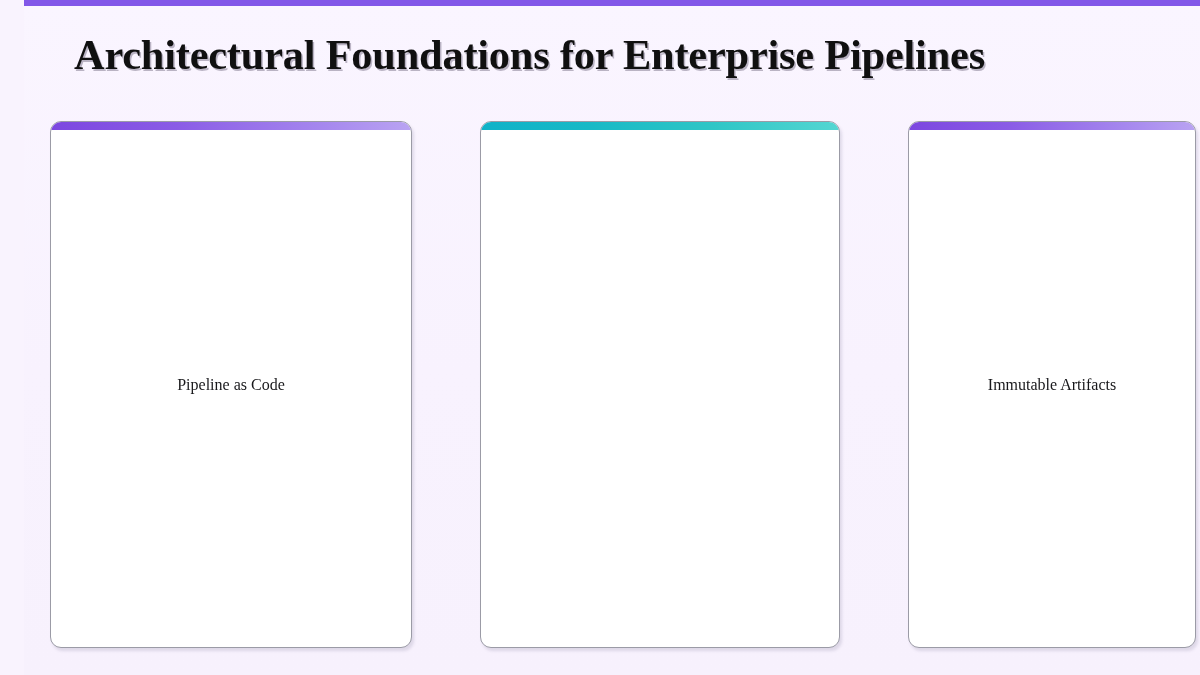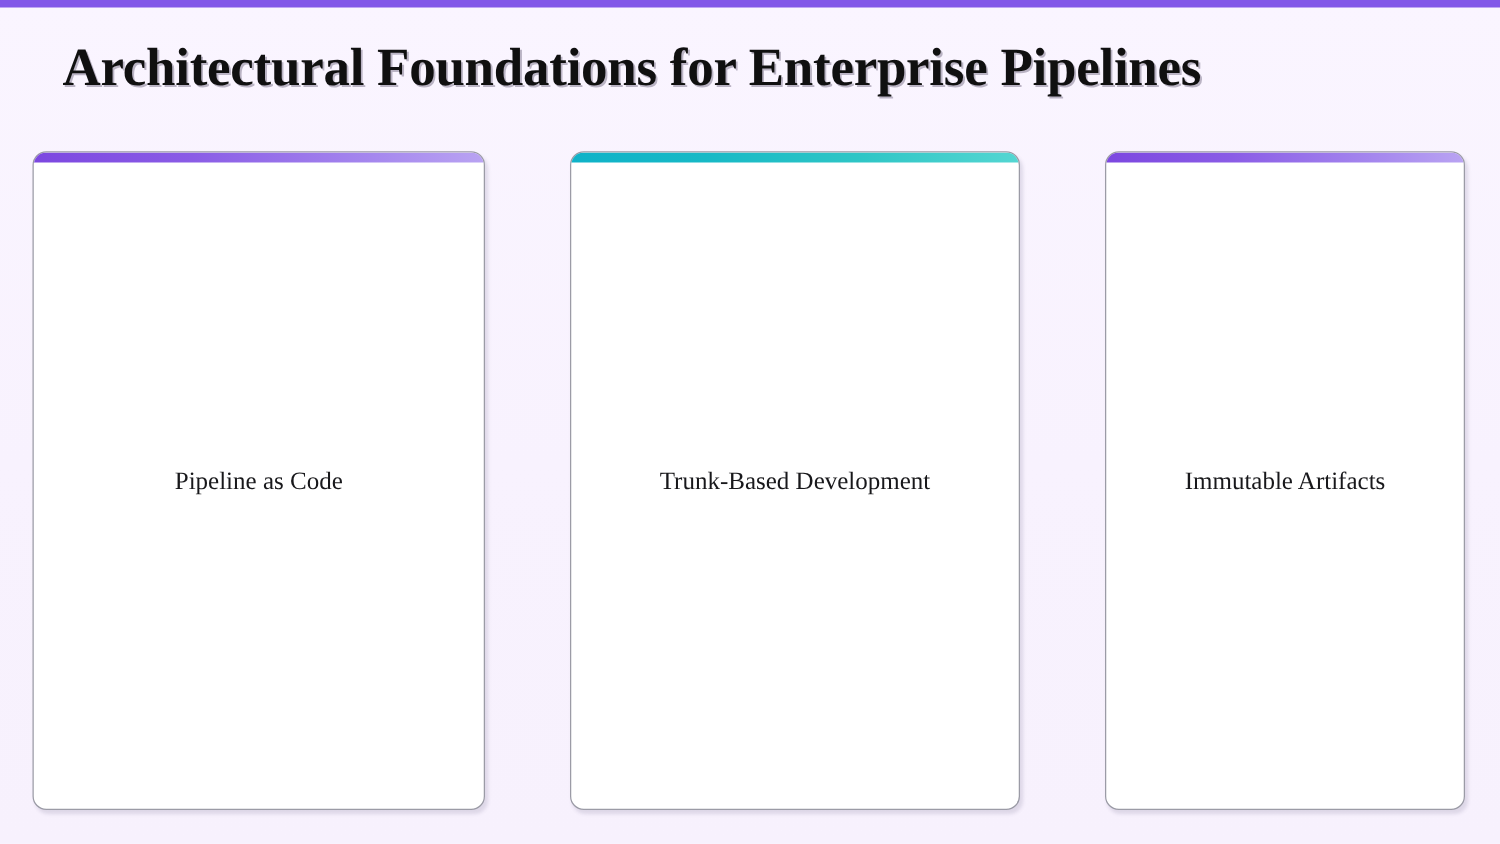--- a/index.html
+++ b/index.html
@@ -13,20 +13,21 @@
     background: #f9f3fe;
     font-family: "Liberation Serif", "DejaVu Serif", serif;
     position: relative;
   }
 
   
   .page {
     position: absolute;
     inset: 0;
     background: linear-gradient(180deg, #faf5ff 0%, #f8f2fe 55%, #f7f1fd 100%);
+    margin-left: 24px;
   }
 
   
   .top-bar {
     position: absolute;
     top: 0;
     left: 0;
     width: 1200px;
     height: 6px;
     background: #8257e8;
@@ -90,21 +91,21 @@
   .accent-purple {
     background: linear-gradient(90deg, #7c47e0 0%, #8a5ce6 35%, #a587ee 75%, #b9a3f2 100%);
   }
 
   .accent-teal {
     background: linear-gradient(90deg, #0fb2c8 0%, #17b9c6 30%, #2fc6c6 65%, #54d6d2 100%);
   }
 
   .card-label {
     font-family: "Liberation Serif", "DejaVu Serif", serif;
-    font-size: 20px;
+    font-size: 16px;
     font-weight: normal;
     color: #18181b;
     text-align: center;
     line-height: 24px;
     padding: 0 16px;
     white-space: nowrap;
   }
 
   
   .card.card-2 { width: 360px; }
@@ -121,21 +122,20 @@
 
   <div class="card-row">
 
     <div class="card card-1">
       <div class="card-accent accent-purple"></div>
       <div class="card-label">Pipeline as Code</div>
     </div>
 
     <div class="card card-2">
       <div class="card-accent accent-teal"></div>
-      <div class="card-label">Trunk-Based Development</div>
     </div>
 
     <div class="card card-3">
       <div class="card-accent accent-purple"></div>
       <div class="card-label">Immutable Artifacts</div>
     </div>
 
   </div>
 </div>
 

